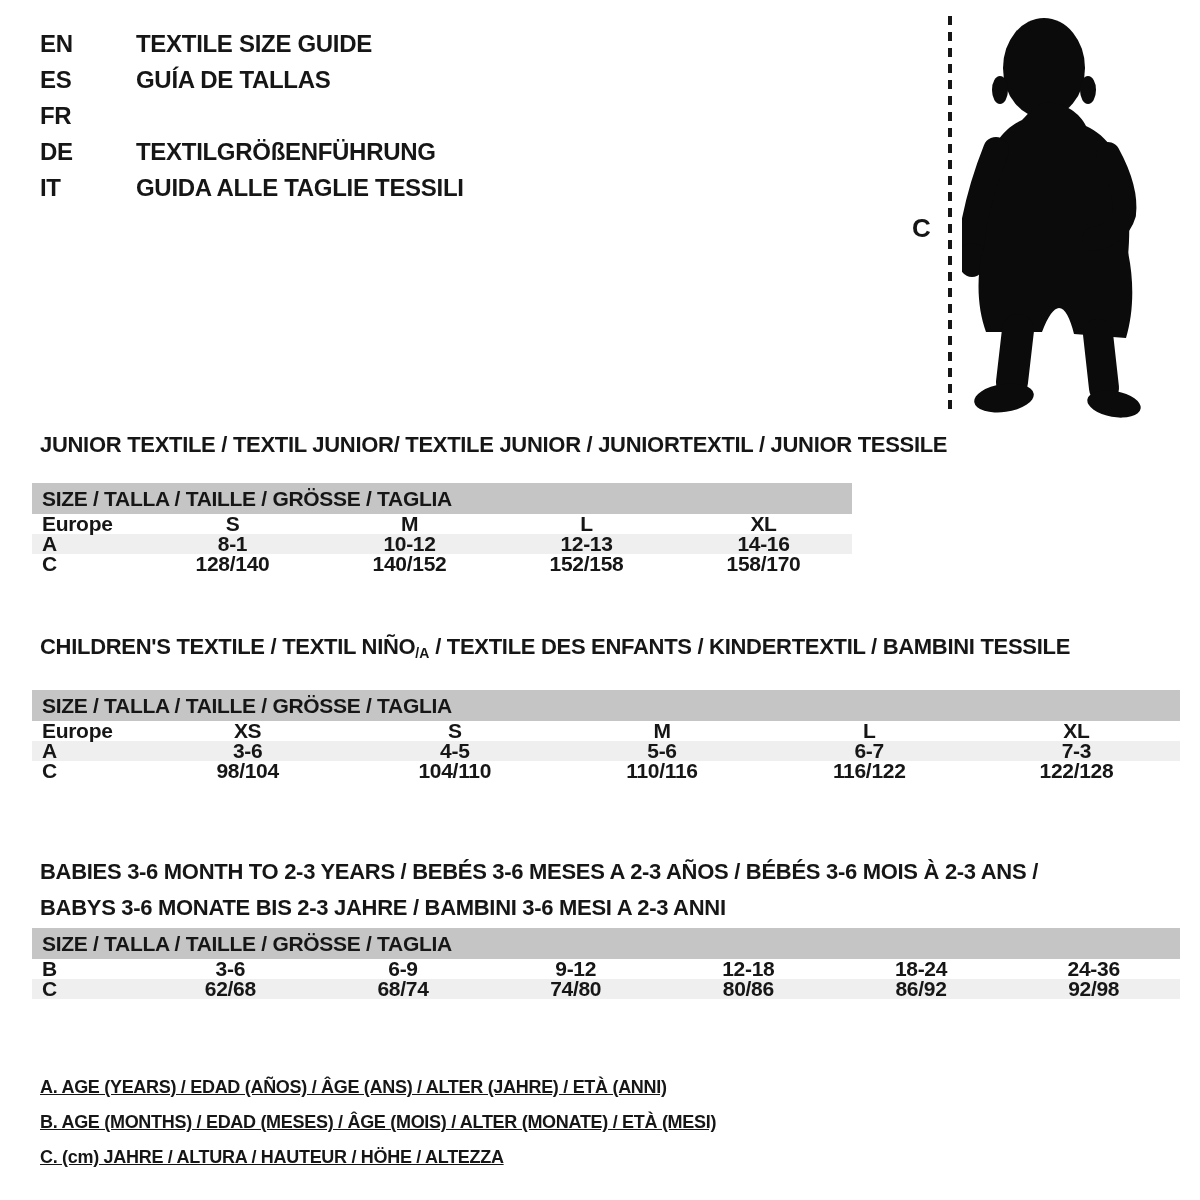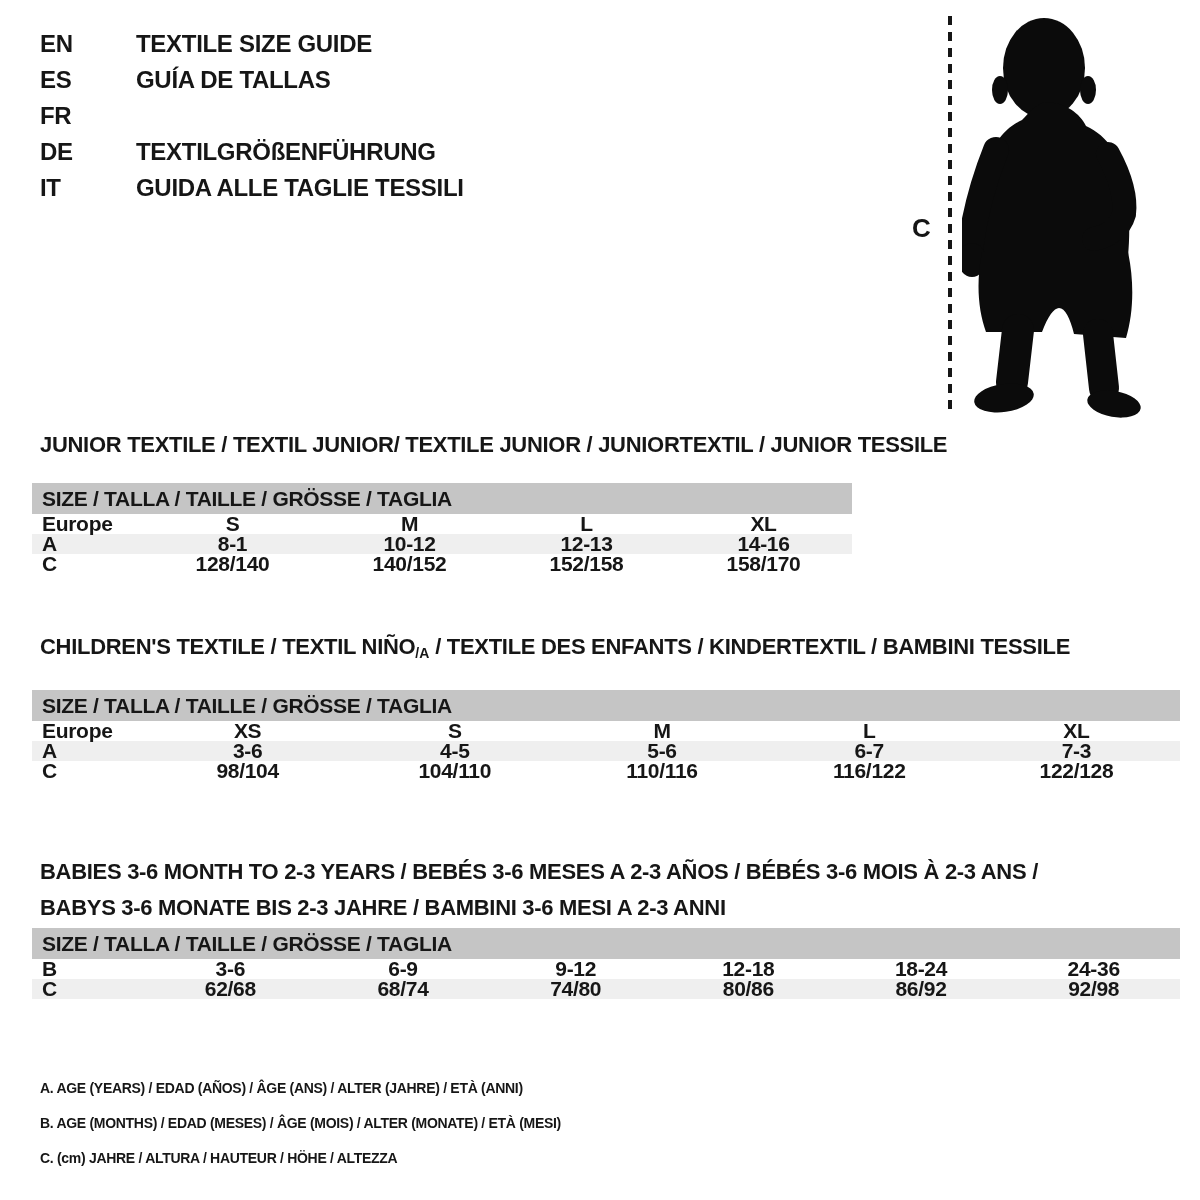--- a/index.html
+++ b/index.html
@@ -41,21 +41,21 @@
   .size-bar{
     height:31px;background:var(--bar);display:flex;align-items:center;
     padding-left:10px;box-sizing:border-box;font-size:21px;
   }
   .t-row{display:flex;height:20px;align-items:center;font-size:21px;}
   .t-row.shaded{background:var(--shade);}
   .t-label{width:112px;flex:none;padding-left:10px;box-sizing:border-box;}
   .t-cell{flex:1;text-align:center;}
   
   .legend{position:absolute;left:40px;top:1070px;}
-  .legend-line{height:35px;display:flex;align-items:center;font-size:14px;white-space:nowrap;}
+  .legend-line{height:35px;display:flex;align-items:center;font-size:18px;white-space:nowrap;text-decoration:underline;}
 </style>
 </head>
 <body>
 
 <div class="lang-block">
     <div class="lang-row">
       <span class="lang-code">EN</span>
       <span class="lang-label">TEXTILE SIZE GUIDE</span>
     </div>
     <div class="lang-row">

